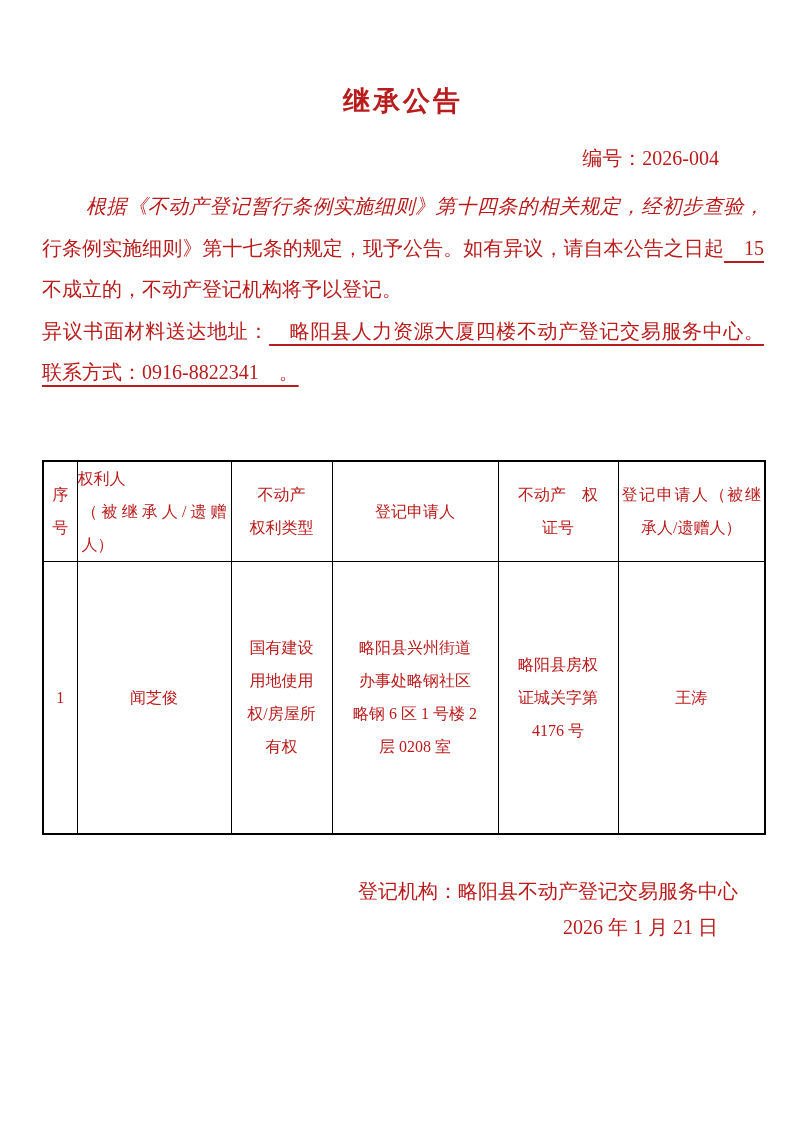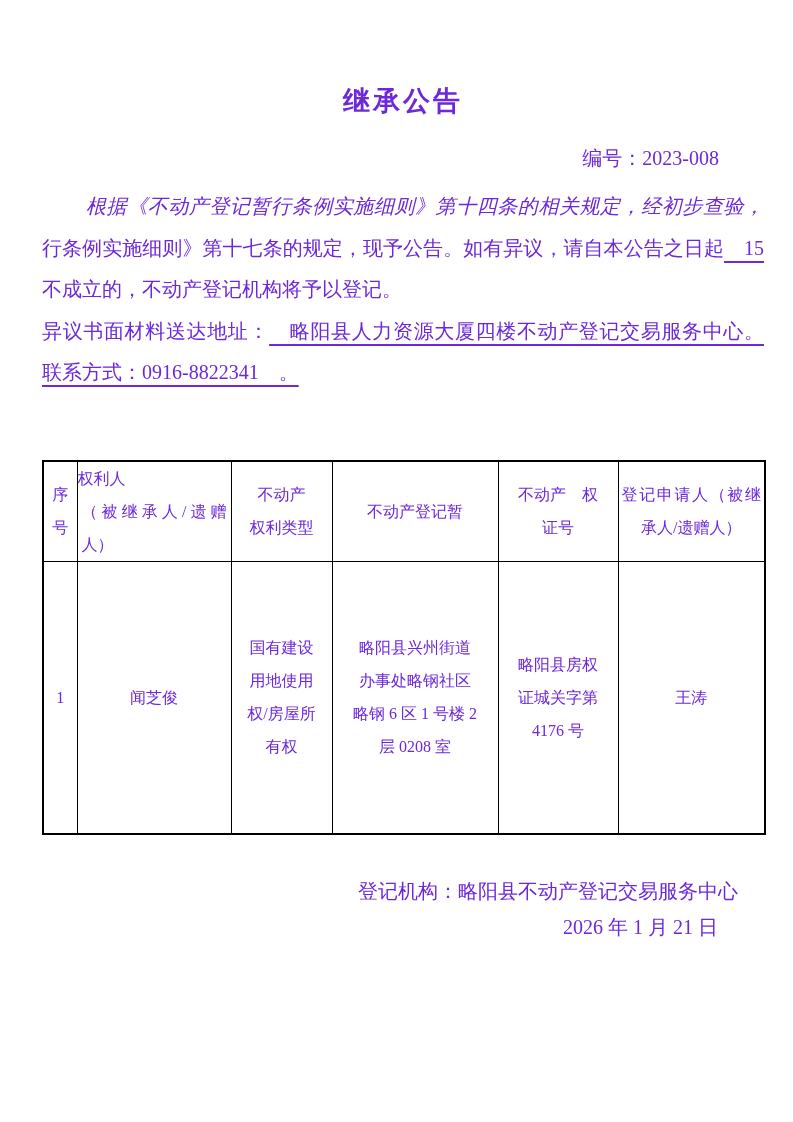--- a/index.html
+++ b/index.html
@@ -2,21 +2,21 @@
 <html lang="zh"><head>
 <meta charset="utf-8">
 <title>继承公告</title>
 <style>
   html, body { margin: 0; padding: 0; background: #ffffff; }
   .page {
     position: relative;
     width: 793px;
     height: 1122px;
     background: #ffffff;
-    color: #6d28d9;
+    color: #b91c1c;
     font-family: "Liberation Serif", "DejaVu Serif", serif;
     box-sizing: border-box;
     padding: 0 15px 0 42px;
     overflow: hidden;
   }
   .content { width: 722px; }
 
   .doc-title {
     margin: 86px 0 0 0;
     font-size: 27px;
@@ -96,21 +96,21 @@
   }
 </style>
 </head>
 <body>
 
 <div class="page">
   <div class="content">
 
     <h1 class="doc-title">继承公告</h1>
 
-    <div class="doc-no">编号：2023-008</div>
+    <div class="doc-no">编号：2026-004</div>
 
     <div class="para">
       <div class="line fill indent">根据《不动产登记暂行条例实施细则》第十四条的相关规定，经初步查验，</div>
       <div class="line fill"><span>行条例实施细则》第十七条的规定，现予公告。如有异议，请自本公告之日起</span><span class="u">　15</span></div>
       <div class="line">不成立的，不动产登记机构将予以登记。</div>
       <div class="line fill"><span>异议书面材料送达地址：</span><span class="u">　略阳县人力资源大厦四楼不动产登记交易服务中心。</span></div>
       <div class="line"><span class="u">联系方式：0916-8822341　。</span></div>
     </div>
 
     <table class="announce">
@@ -131,21 +131,21 @@
         <th class="th-mixed">
               <div class="cell-line">权利人</div>
               <div class="cell-line">（被继承人/遗赠</div>
               <div class="cell-line">人）</div>
             </th>
         <th>
               <div class="cell-line">不动产</div>
               <div class="cell-line">权利类型</div>
             </th>
         <th>
-              <div class="cell-line">不动产登记暂</div>
+              <div class="cell-line">登记申请人</div>
             </th>
         <th>
               <div class="cell-line">不动产　权</div>
               <div class="cell-line">证号</div>
             </th>
         <th class="th-app">
               <div class="cell-line">登记申请人（被继</div>
               <div class="cell-line">承人/遗赠人）</div>
             </th>
       </tr>

